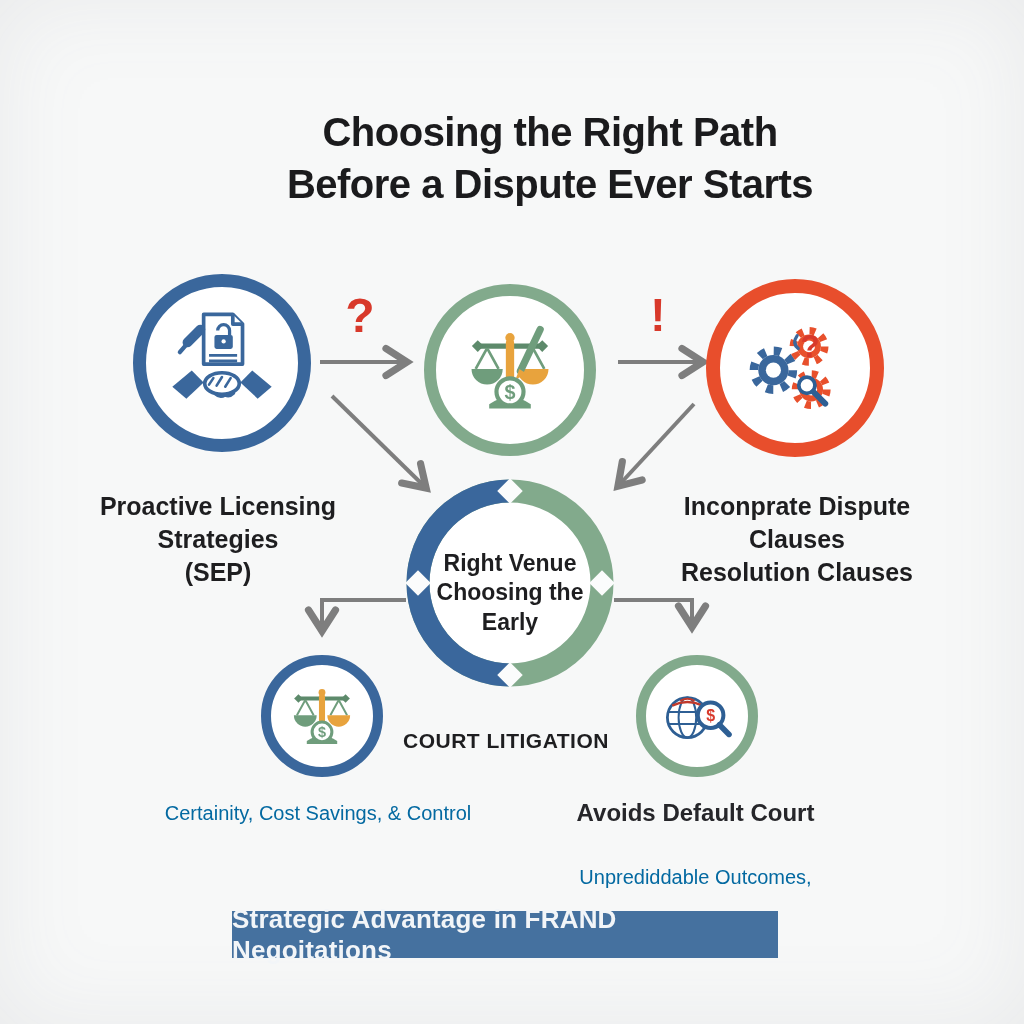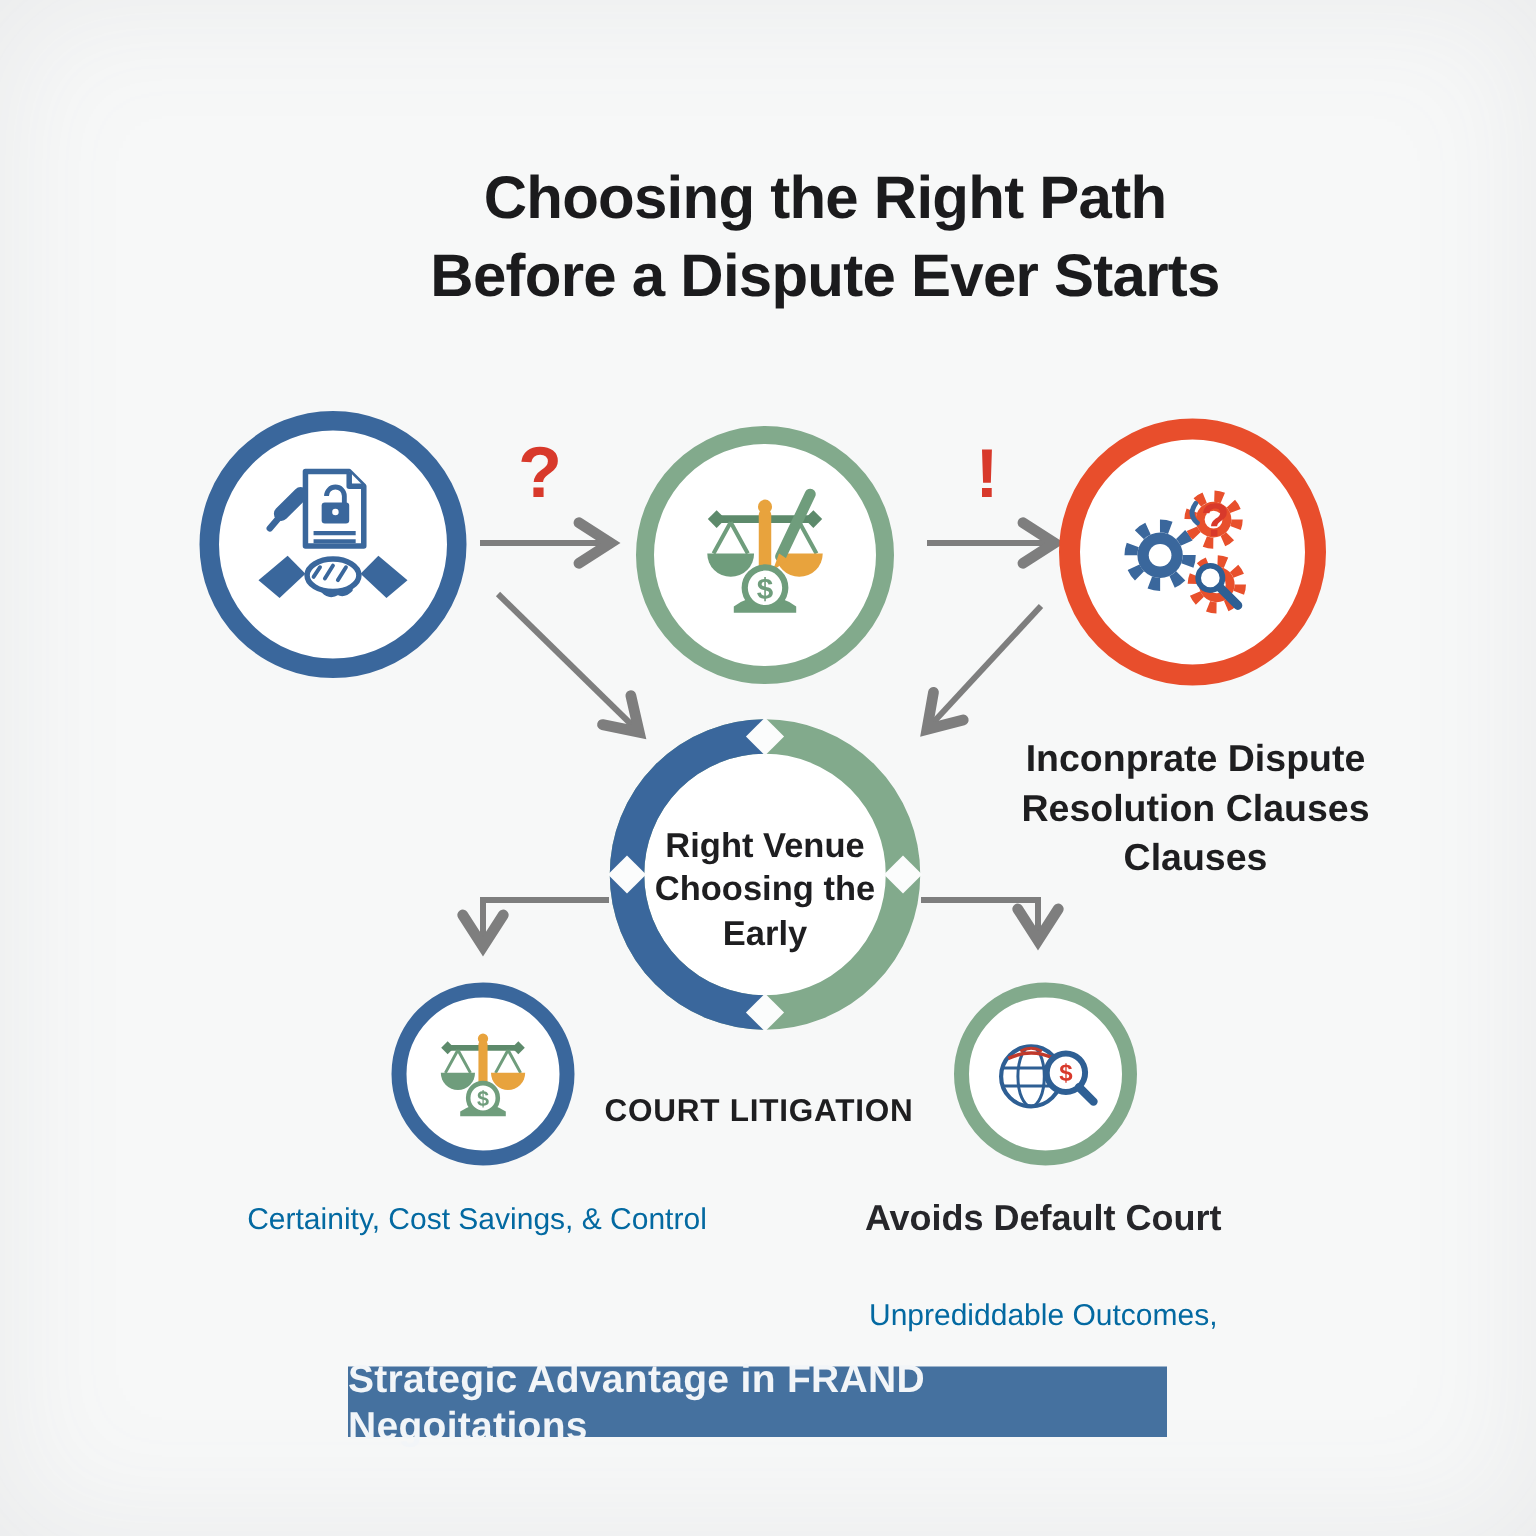--- a/index.html
+++ b/index.html
@@ -145,24 +145,29 @@
       <path d="M52 20 q-5 7 1 12" fill="none" stroke="#3a679c" stroke-width="3" stroke-linecap="round"></path>
       <text x="64" y="40" text-anchor="middle" font-size="29" font-weight="bold" fill="#d8392b">?</text>
       <circle cx="65" cy="70" r="11" fill="#e8502c"></circle>
       <circle cx="65" cy="70" r="14.5" fill="none" stroke="#e8502c" stroke-width="7" stroke-dasharray="5.3 6.1"></circle>
       <circle cx="65" cy="70" r="5.5" fill="#ffffff"></circle>
       <circle cx="61" cy="66" r="7.5" fill="#ffffff" stroke="#2e5f94" stroke-width="3.5"></circle>
       <line x1="67" y1="72" x2="78" y2="83" stroke="#2e5f94" stroke-width="5.5" stroke-linecap="round"></line>
     </svg>
   </div>
 
+  <div class="node-label label-proactive">
+    <span>Proactive Licensing</span>
+    <span>Strategies</span>
+    <span>(SEP)</span>
+  </div>
   <div class="node-label label-clauses">
     <span>Inconprate Dispute</span>
+    <span>Clauses</span>
     <span>Resolution Clauses</span>
-    <span>Clauses</span>
   </div>
 
   <svg class="center-ring-svg" viewBox="0 0 230 230">
     <circle cx="115" cy="115" r="92" fill="#ffffff" stroke="#82aa8c" stroke-width="23"></circle>
     <path d="M115 23 A92 92 0 0 0 115 207" fill="none" stroke="#3a679c" stroke-width="23"></path>
     <rect x="106" y="14" width="18" height="18" transform="rotate(45 115 23)" fill="#fbfcfc"></rect>
     <rect x="14" y="106" width="18" height="18" transform="rotate(45 23 115)" fill="#fbfcfc"></rect>
     <rect x="198" y="106" width="18" height="18" transform="rotate(45 207 115)" fill="#fbfcfc"></rect>
     <rect x="106" y="198" width="18" height="18" transform="rotate(45 115 207)" fill="#fbfcfc"></rect>
   </svg>

